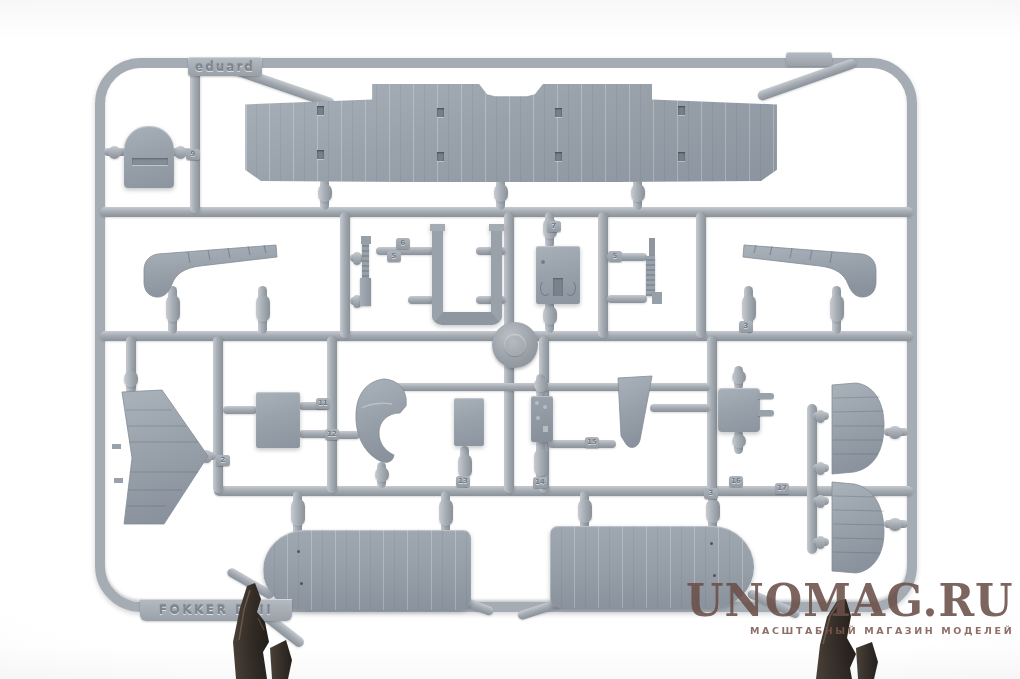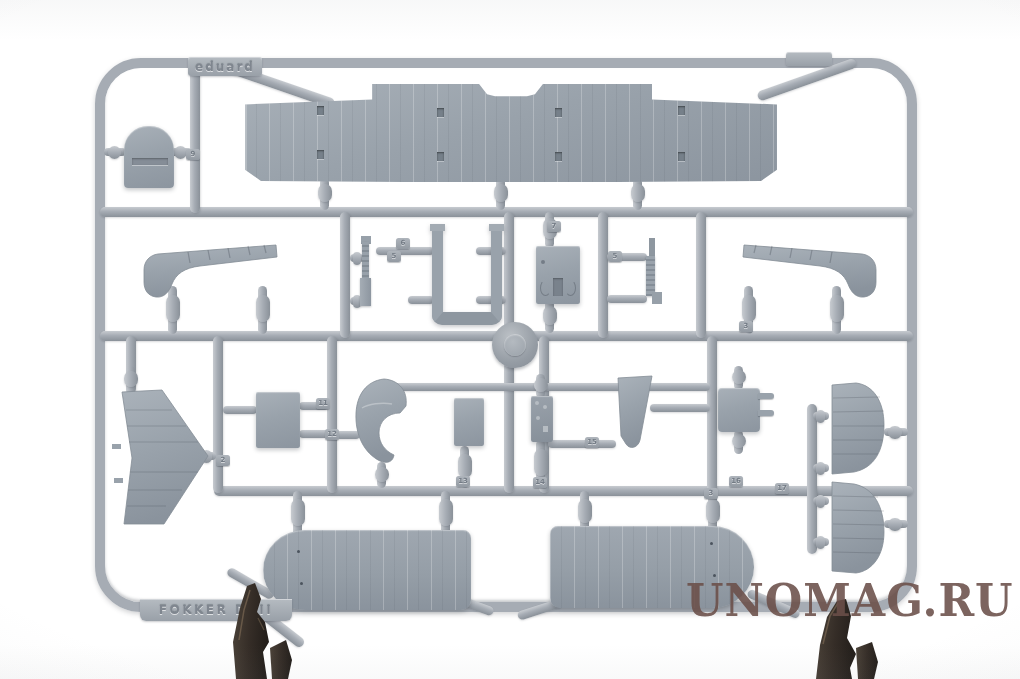--- a/index.html
+++ b/index.html
@@ -293,15 +293,16 @@
   <div class="numtag" style="left:316px;top:398px;">11</div>
   <div class="numtag" style="left:325px;top:429px;">12</div>
   <div class="numtag" style="left:456px;top:476px;">13</div>
   <div class="numtag" style="left:533px;top:477px;">14</div>
   <div class="numtag" style="left:585px;top:437px;">15</div>
   <div class="numtag" style="left:729px;top:476px;">16</div>
   <div class="numtag" style="left:704px;top:488px;">3</div>
   <div class="numtag" style="left:775px;top:483px;">17</div>
 
   <div class="wm-title">UNOMAG.RU</div>
+  <div class="wm-sub">МАСШТАБНЫЙ МАГАЗИН МОДЕЛЕЙ</div>
 
   <div class="vignette"></div>
 </div>
 
 </body></html>

